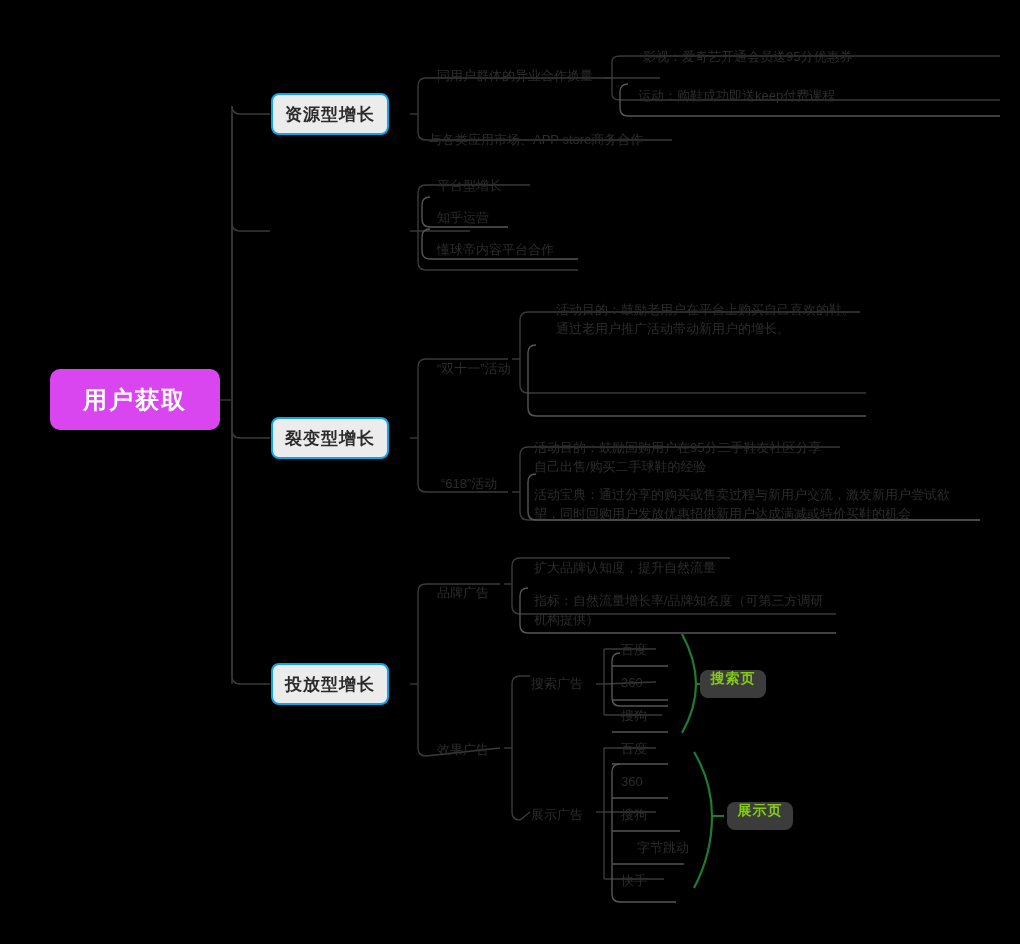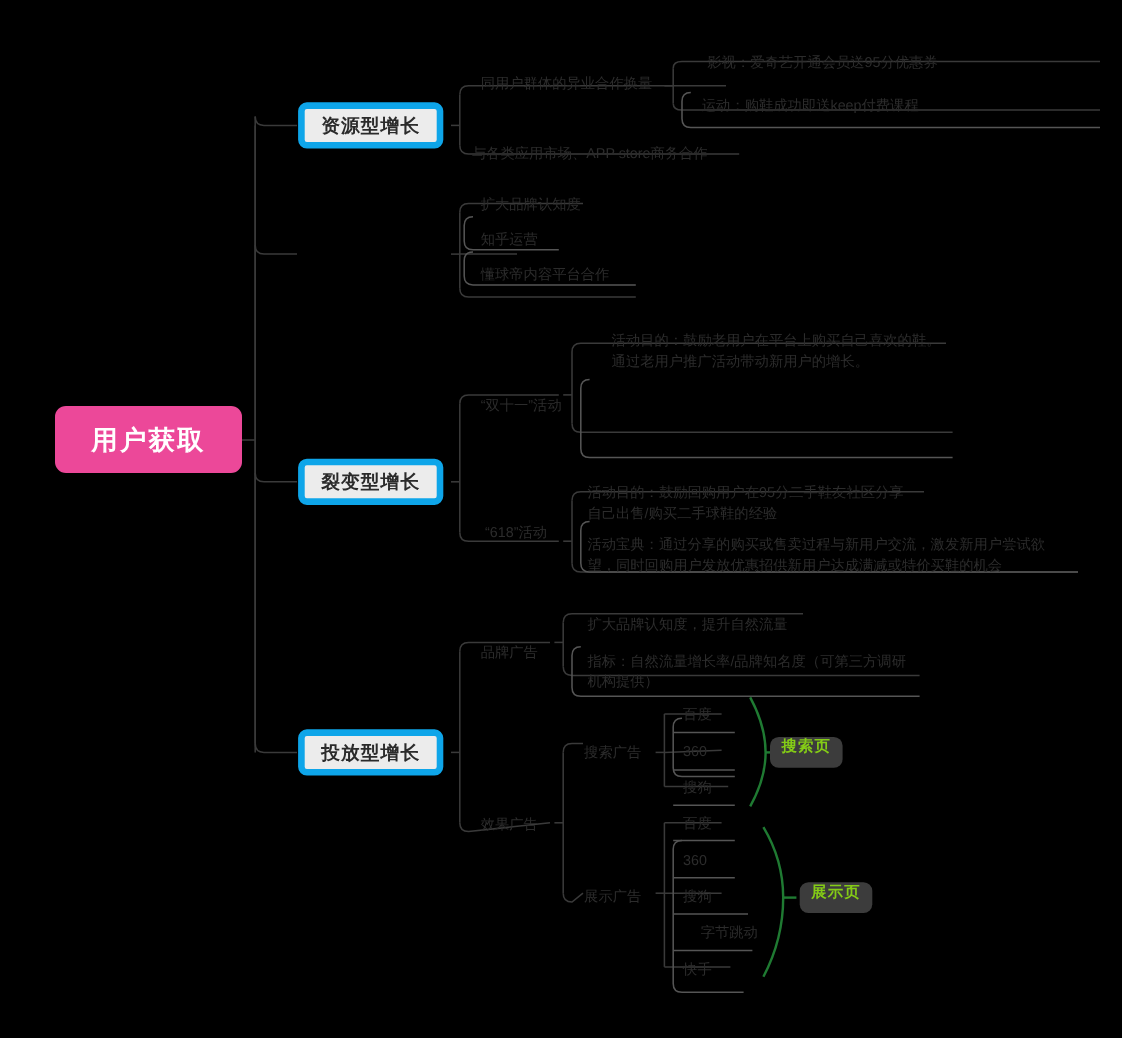--- a/index.html
+++ b/index.html
@@ -11,31 +11,31 @@
     position:relative;
   }
   #canvas{position:absolute;left:0;top:0;width:1020px;height:944px;}
   svg.links{position:absolute;left:0;top:0;width:1020px;height:944px;pointer-events:none;}
 
   .node{position:absolute;box-sizing:border-box;}
 
   
   .root{
     left:50px;top:369px;width:170px;height:61px;
-    background:#ec4899;border-radius:10px;
+    background:#d946ef;border-radius:10px;
     display:flex;align-items:center;justify-content:center;
     color:#ffffff;font-size:24px;font-weight:bold;letter-spacing:2px;
   }
 
   
   .lvl1{
-    background:#ececec;border:6px solid #0ea5e9;border-radius:8px;
+    background:#ececec;border:2px solid #0ea5e9;border-radius:8px;
     display:flex;align-items:center;justify-content:center;
     color:#2b2b2b;font-size:17px;font-weight:bold;letter-spacing:1px;
-    height:42px;width:132px;
+    height:42px;width:118px;
   }
 
   
   .txt{
     color:#2c2c2c;font-size:13px;line-height:19px;
     white-space:pre-line;
   }
 
   
   .badge{
@@ -160,21 +160,21 @@
   </div>
   <div class="node lvl1" style="left:271px;top:663px;">
     <span>投放型增长</span>
   </div>
 
   <div class="node txt" style="left:437px;top:66px;">同用户群体的异业合作换量</div>
   <div class="node txt" style="left:429px;top:130px;">与各类应用市场、APP store商务合作</div>
   <div class="node txt" style="left:643px;top:47px;">影视：爱奇艺开通会员送95分优惠券</div>
   <div class="node txt" style="left:638px;top:86px;">运动：购鞋成功即送keep付费课程</div>
 
-  <div class="node txt" style="left:437px;top:176px;">扩大品牌认知度</div>
+  <div class="node txt" style="left:437px;top:176px;">平台型增长</div>
   <div class="node txt" style="left:437px;top:208px;">知乎运营</div>
   <div class="node txt" style="left:437px;top:240px;">懂球帝内容平台合作</div>
 
   <div class="node txt" style="left:437px;top:359px;">“双十一”活动</div>
   <div class="node txt" style="left:556px;top:300px;">活动目的：鼓励老用户在平台上购买自己喜欢的鞋。
 通过老用户推广活动带动新用户的增长。</div>
 
   <div class="node txt" style="left:441px;top:474px;">“618”活动</div>
   <div class="node txt" style="left:534px;top:438px;">活动目的：鼓励回购用户在95分二手鞋友社区分享
 自己出售/购买二手球鞋的经验</div>

